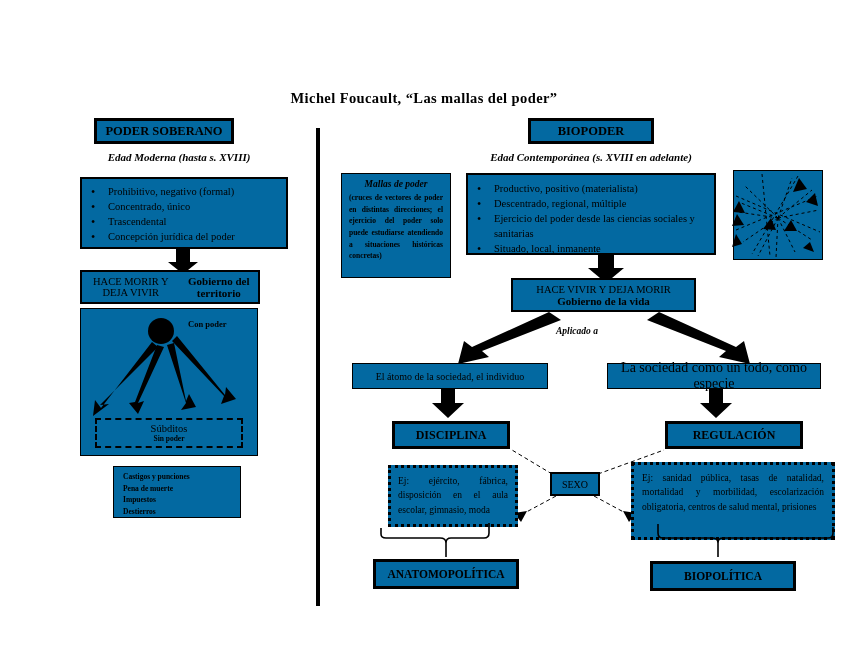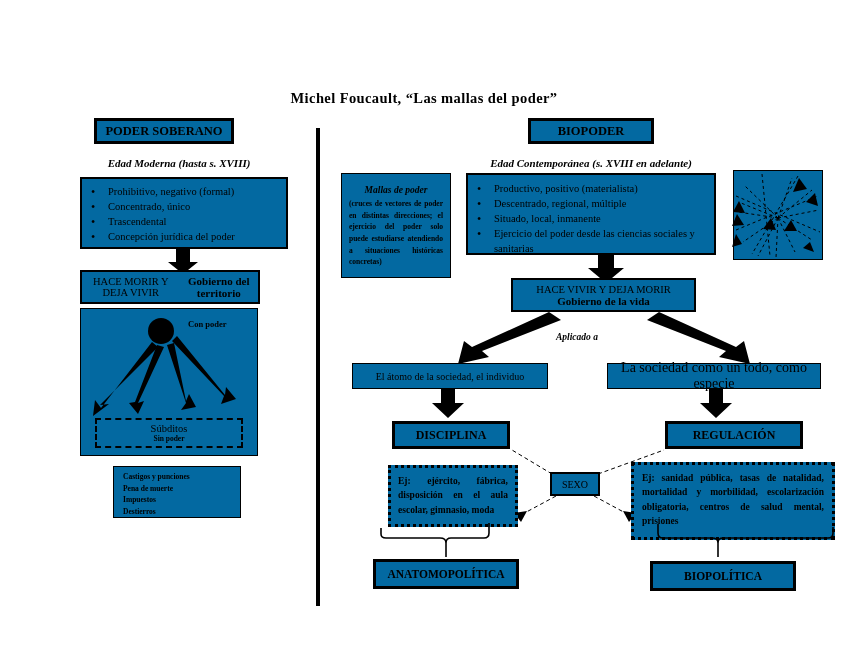--- a/index.html
+++ b/index.html
@@ -5,27 +5,27 @@
   html,body{margin:0;padding:0;background:#fff;}
   body{width:848px;height:655px;position:relative;overflow:hidden;
        font-family:"Liberation Serif","DejaVu Serif",serif;color:#000;}
   .abs{position:absolute;}
   .box{position:absolute;box-sizing:border-box;background:#0369a1;border:1px solid #000;}
   .bx-thick{border:3px solid #000;}
   .bx-med{border:2px solid #000;}
   .bx-dash{border:3px dotted #000;}
   .ctr{display:flex;align-items:center;justify-content:center;text-align:center;}
   .hdr{font-weight:bold;letter-spacing:.4px;}
-  .ital{font-style:italic;font-weight:bold;margin-top:6px;}
+  .ital{font-style:italic;font-weight:bold;}
   ul.bl{margin:0;padding:0 0 0 26px;list-style:none;}
   ul.bl li{position:relative;line-height:1.42;}
   ul.bl li:before{content:"\2022";position:absolute;left:-17px;top:-1px;font-size:12px;}
   svg{position:absolute;left:0;top:0;overflow:visible;pointer-events:none;}
   .vline{position:absolute;background:#000;}
-  .justtxt{text-align:justify;text-justify:inter-word;font-weight:bold;}
+  .justtxt{text-align:justify;text-justify:inter-word;}
 </style>
 </head>
 <body>
 
 <div class="abs hdr" style="left:0;top:90;top:90px;width:848px;text-align:center;font-size:14.5px;">Michel Foucault, “Las mallas del poder”</div>
 
 <div class="vline" style="left:316px;top:128px;width:4px;height:478px;"></div>
 
 <div class="box bx-thick ctr" style="left:94px;top:118px;width:140px;height:26px;font-size:12.5px;font-weight:bold;">PODER SOBERANO</div>
 
@@ -78,22 +78,22 @@
 
 <div class="box" style="left:341px;top:173px;width:110px;height:105px;padding:5px 7px;">
   <div class="ital" style="text-align:center;font-size:9.5px;margin-bottom:3px;">Mallas de poder</div>
   <div class="justtxt" style="font-size:7.5px;font-weight:bold;line-height:1.55;">(cruces de vectores de poder en distintas direcciones; el ejercicio del poder solo puede estudiarse atendiendo a situaciones históricas concretas)</div>
 </div>
 
 <div class="box bx-med" style="left:466px;top:173px;width:250px;height:82px;padding:7px 6px 0 0;">
   <ul class="bl" style="font-size:10.5px;">
     <li>Productivo, positivo (materialista)</li>
     <li>Descentrado, regional, múltiple</li>
+    <li>Ejercicio del poder desde las ciencias sociales y sanitarias</li>
     <li>Situado, local, inmanente</li>
-    <li>Ejercicio del poder desde las ciencias sociales y sanitarias</li>
   </ul>
 </div>
 
 <div class="box" style="left:733px;top:170px;width:90px;height:90px;overflow:hidden;"></div>
 <svg width="848" height="655">
   <g stroke="#000" stroke-width="1" stroke-dasharray="3,3" fill="none">
     <line x1="778" y1="218" x2="745" y2="186"></line>
     <line x1="778" y1="218" x2="741" y2="203"></line>
     <line x1="778" y1="218" x2="738" y2="212"></line>
     <line x1="778" y1="218" x2="743" y2="242"></line>

